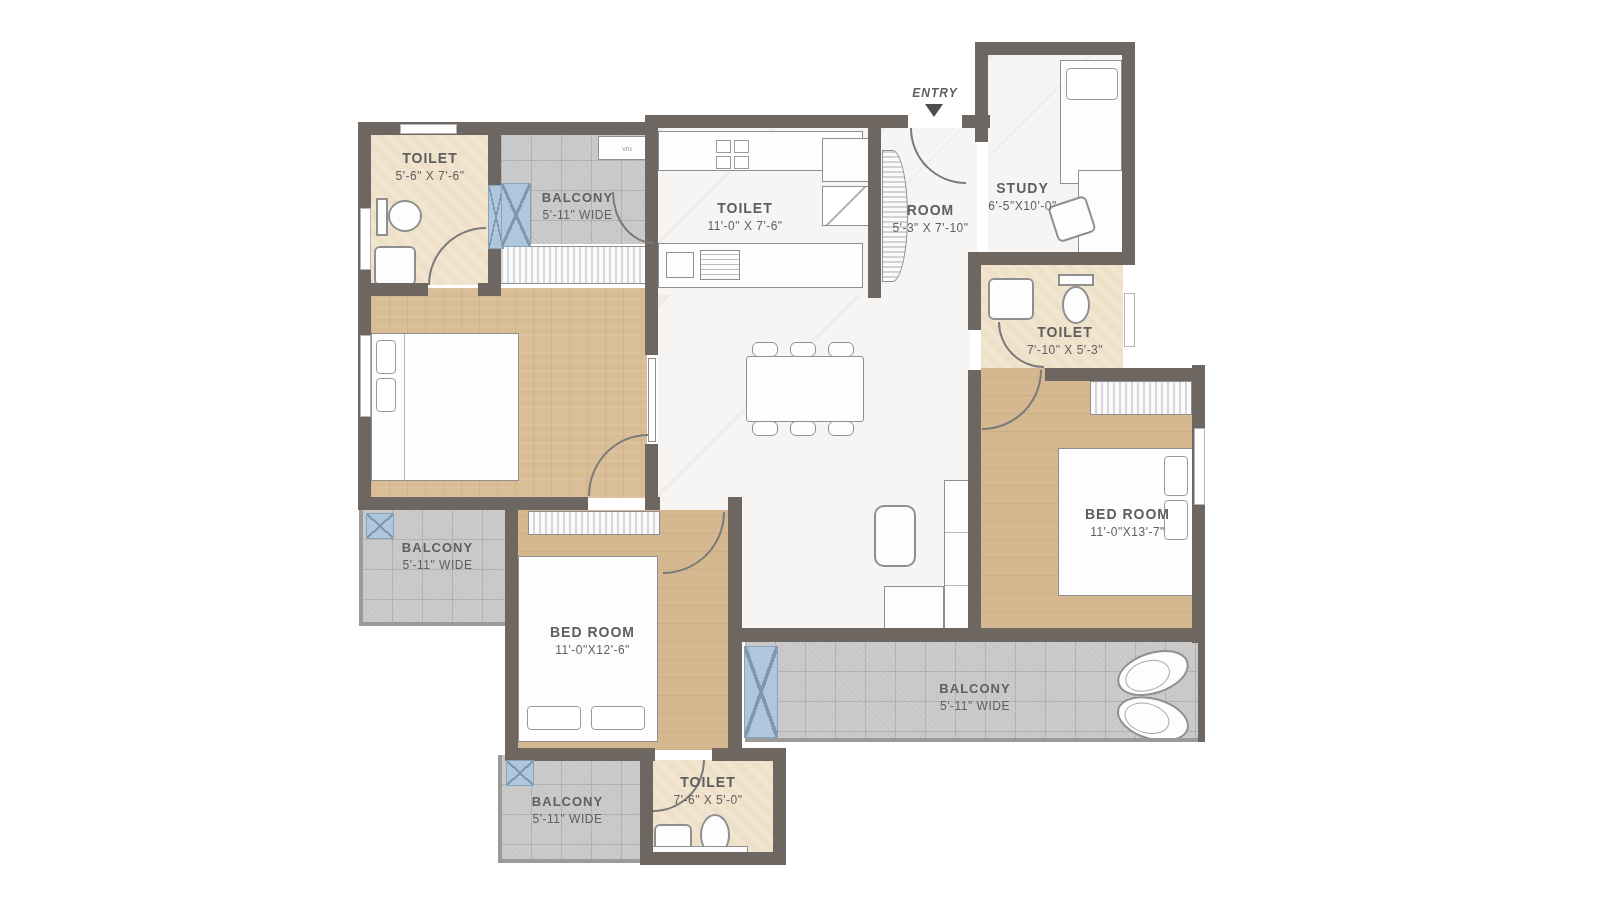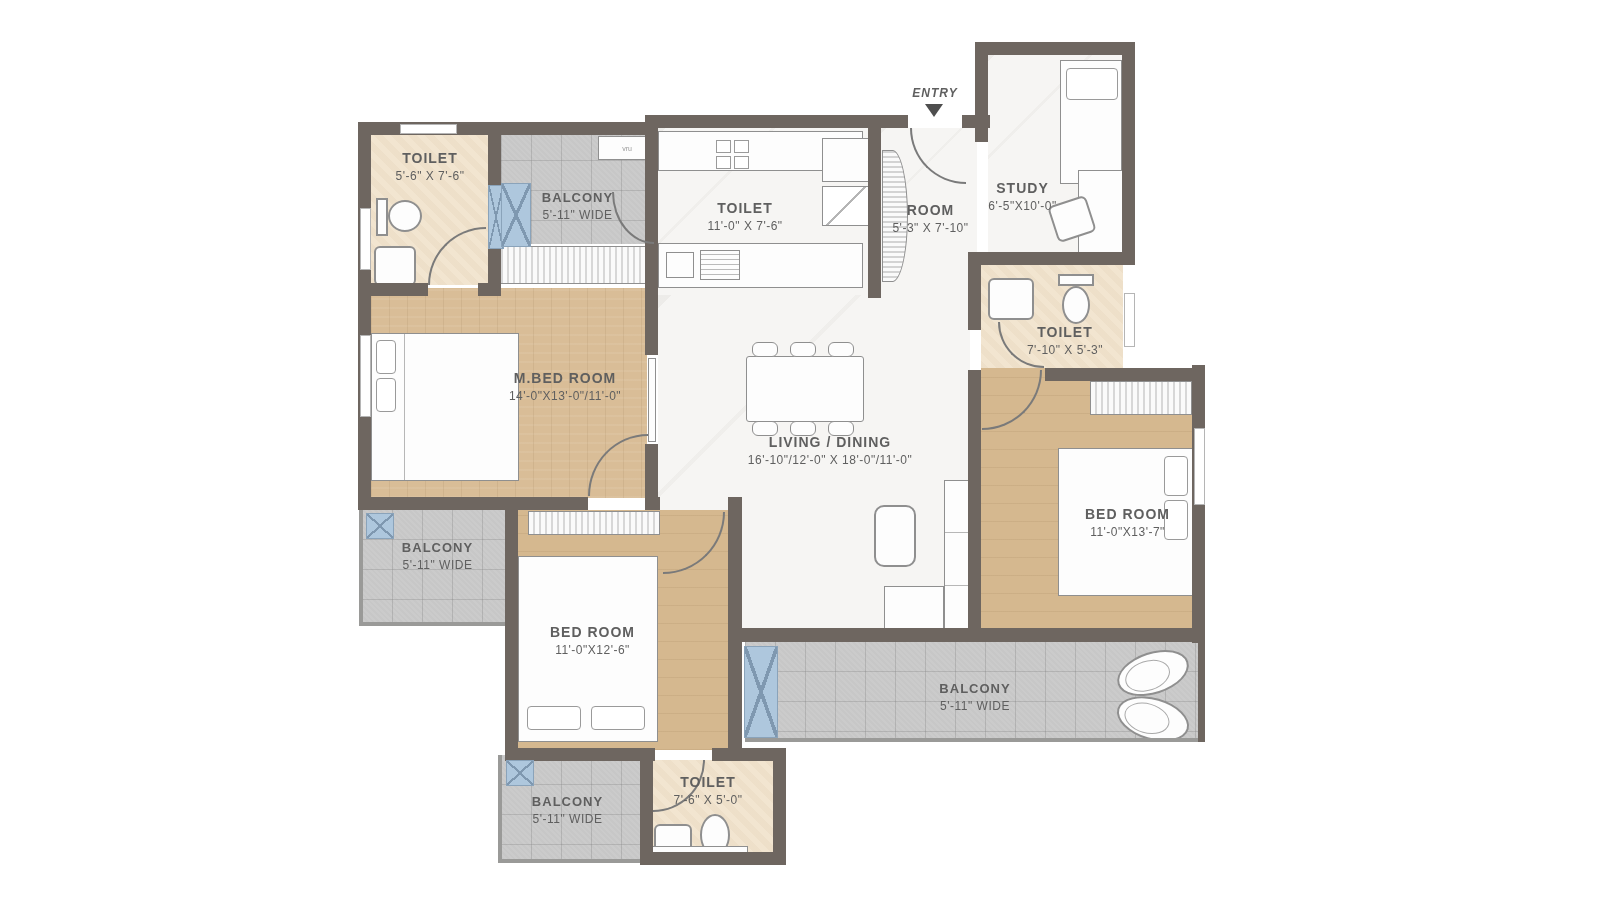--- a/index.html
+++ b/index.html
@@ -221,31 +221,23 @@
   </div>
   <div class="entry-arrow" style="left:925px;top:104px;"></div>
   <div class="label" style="left:868px;top:202px;width:125px;">
     <div class="name">ROOM</div>
     <div class="dims">5'-3" X 7'-10"</div>
   </div>
   <div class="label" style="left:955px;top:180px;width:135px;">
     <div class="name">STUDY</div>
     <div class="dims">6'-5"X10'-0"</div>
   </div>
-  <div class="label" style="left:470px;top:370px;width:190px;">
-    <div class="name">M.BED ROOM</div>
-    <div class="dims">14'-0"X13'-0"/11'-0"</div>
-  </div>
   <div class="label" style="left:1000px;top:324px;width:130px;">
     <div class="name">TOILET</div>
     <div class="dims">7'-10" X 5'-3"</div>
-  </div>
-  <div class="label" style="left:700px;top:434px;width:260px;">
-    <div class="name">LIVING / DINING</div>
-    <div class="dims">16'-10"/12'-0" X 18'-0"/11'-0"</div>
   </div>
   <div class="label" style="left:1050px;top:506px;width:155px;">
     <div class="name">BED ROOM</div>
     <div class="dims">11'-0"X13'-7"</div>
   </div>
   <div class="label" style="left:365px;top:540px;width:145px;">
     <div class="name" style="font-size:13px;">BALCONY</div>
     <div class="dims">5'-11" WIDE</div>
   </div>
   <div class="label" style="left:515px;top:624px;width:155px;">

